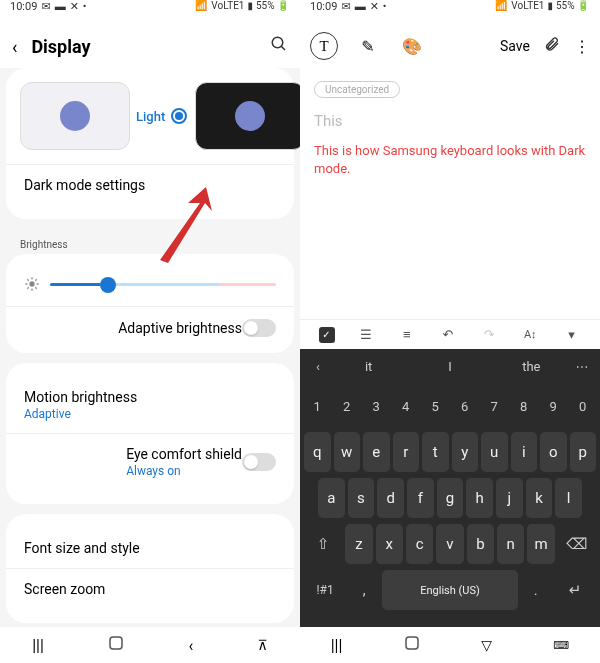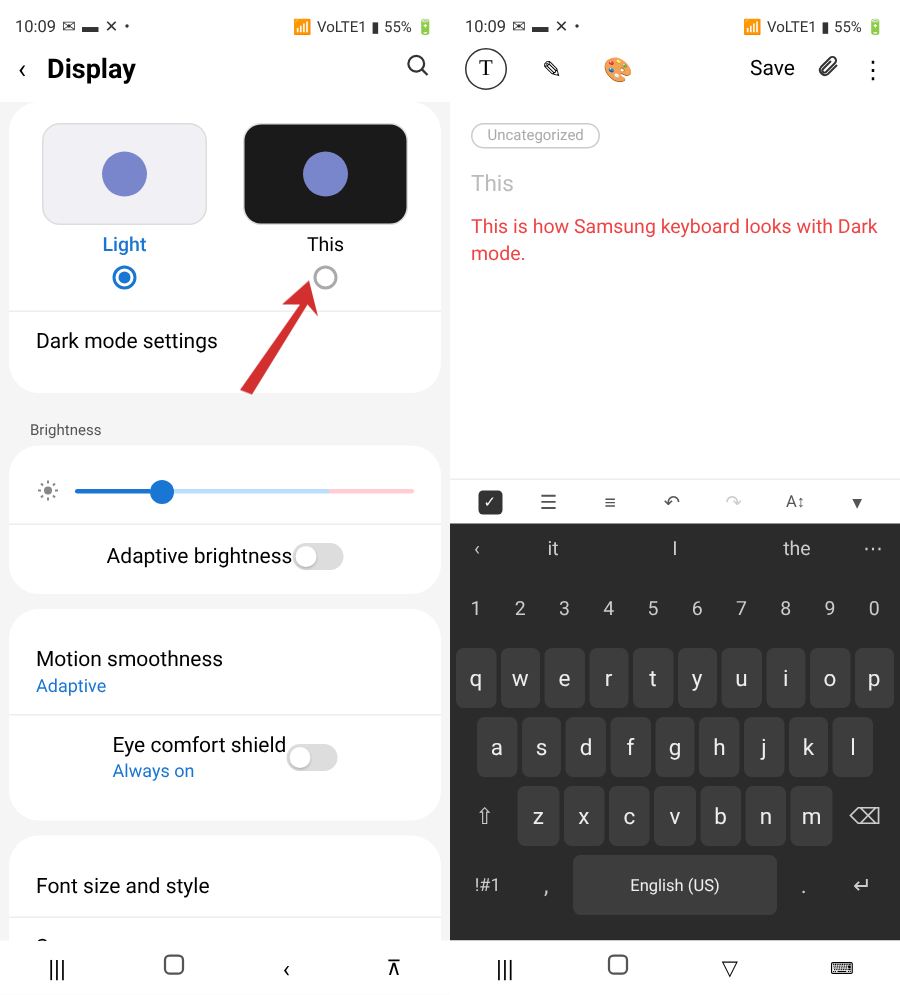--- a/index.html
+++ b/index.html
@@ -1,42 +1,42 @@
 <!DOCTYPE html>
 <html><head>
 <meta charset="utf-8">
 <style>
 *{margin:0;padding:0;box-sizing:border-box}
 body{font-family:-apple-system,BlinkMacSystemFont,"Segoe UI",Roboto,sans-serif;background:#fff;width:600px;height:663px;overflow:hidden}
 .container{display:flex;width:600px;height:663px}
 .panel{width:300px;height:663px;background:#f5f5f5;position:relative;overflow:hidden}
 .panel-right{background:#fff}
-.status-bar{height:24px;display:flex;justify-content:space-between;align-items:flex-end;padding:0 10px;font-size:11px;color:#333;background:#fff}
+.status-bar{height:24px;display:flex;justify-content:space-between;align-items:flex-start;padding:0 10px;font-size:11px;color:#333;background:#fff}
 .status-left{display:flex;gap:4px;align-items:center}
 .status-right{display:flex;gap:3px;align-items:center;font-size:10px}
 .header{height:44px;display:flex;align-items:center;padding:0 12px;background:#fff}
 .header-left{display:flex;align-items:center;gap:14px}
 .header-title{font-size:18px;font-weight:700;color:#000}
 .header-right{margin-left:auto;display:flex;align-items:center;gap:14px}
 .scroll-area{height:559px;overflow-y:auto;padding:0 6px}
 .card{background:#fff;border-radius:20px;margin-bottom:10px;padding:14px}
 .theme-row{display:flex;justify-content:space-around;gap:8px}
-.theme-opt{display:flex;flex-direction:column;align-items:center;gap:6px;flex:1}
+.theme-opt{display:flex;align-items:center;gap:6px;flex:1}
 .theme-preview{width:110px;height:68px;border-radius:12px;display:flex;align-items:center;justify-content:center;border:1px solid #ddd}
 .theme-preview.light{background:#f0f0f5}
 .theme-preview.dark{background:#1a1a1a}
 .theme-dot{width:30px;height:30px;border-radius:50%;background:#7986cb}
 .theme-label{font-size:13px}
 .theme-label.active{color:#1976d2;font-weight:500}
 .radio{width:16px;height:16px;border-radius:50%;border:2px solid #aaa;display:flex;align-items:center;justify-content:center}
 .radio.checked{border-color:#1976d2}
 .radio.checked::after{content:"";width:8px;height:8px;border-radius:50%;background:#1976d2}
 .item{padding:12px 4px;font-size:14px;color:#000}
 .item-sub{font-size:12px;color:#1976d2;margin-top:2px}
-.item-row{display:flex;justify-content:center;align-items:center}
+.item-row{display:flex;justify-content:flex-end;align-items:center}
 .toggle{width:34px;height:18px;border-radius:10px;background:#ddd;position:relative}
 .toggle::after{content:"";position:absolute;width:14px;height:14px;border-radius:50%;background:#fff;top:2px;left:2px;box-shadow:0 1px 2px rgba(0,0,0,0.2)}
 .section-title{font-size:10px;color:#555;padding:10px 14px 4px}
 .slider-row{display:flex;align-items:center;gap:10px;padding:8px 4px 14px}
 .sun-icon{width:16px;height:16px}
 .slider{flex:1;height:3px;background:linear-gradient(to right,#1976d2 0%,#1976d2 22%,#bbdefb 22%,#bbdefb 75%,#ffcdd2 75%);border-radius:2px;position:relative}
 .slider-thumb{width:16px;height:16px;border-radius:50%;background:#1976d2;position:absolute;top:-6px;left:22%}
 .divider{height:1px;background:#eee;margin:0 -14px}
 .nav-bar{position:absolute;bottom:0;left:0;right:0;height:36px;display:flex;justify-content:space-around;align-items:center;background:#fff}
 .arrow{position:absolute;top:185px;left:150px;z-index:10}
@@ -144,21 +144,21 @@
             </div>
     </div>
     <div class="divider"></div>
     <div class="item item-row">
      <span>Adaptive brightness</span>
      <div class="toggle"></div>
     </div>
    </div>
    <div class="card">
     <div class="item">
-     <div>Motion smoothness</div>
+     <div>Motion brightness</div>
      <div class="item-sub">Adaptive</div>
     </div>
     <div class="divider"></div>
     <div class="item item-row">
      <div>
       <div>Eye comfort shield</div>
       <div class="item-sub">Always on</div>
      </div>
      <div class="toggle"></div>
     </div>

